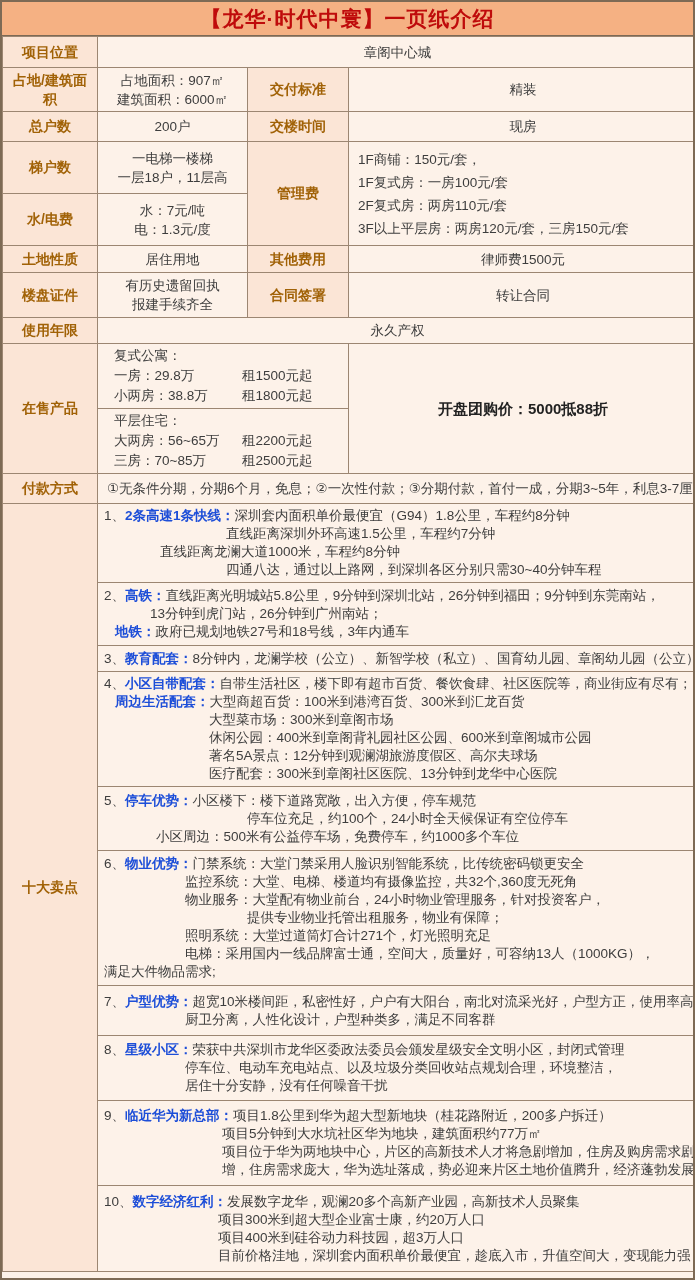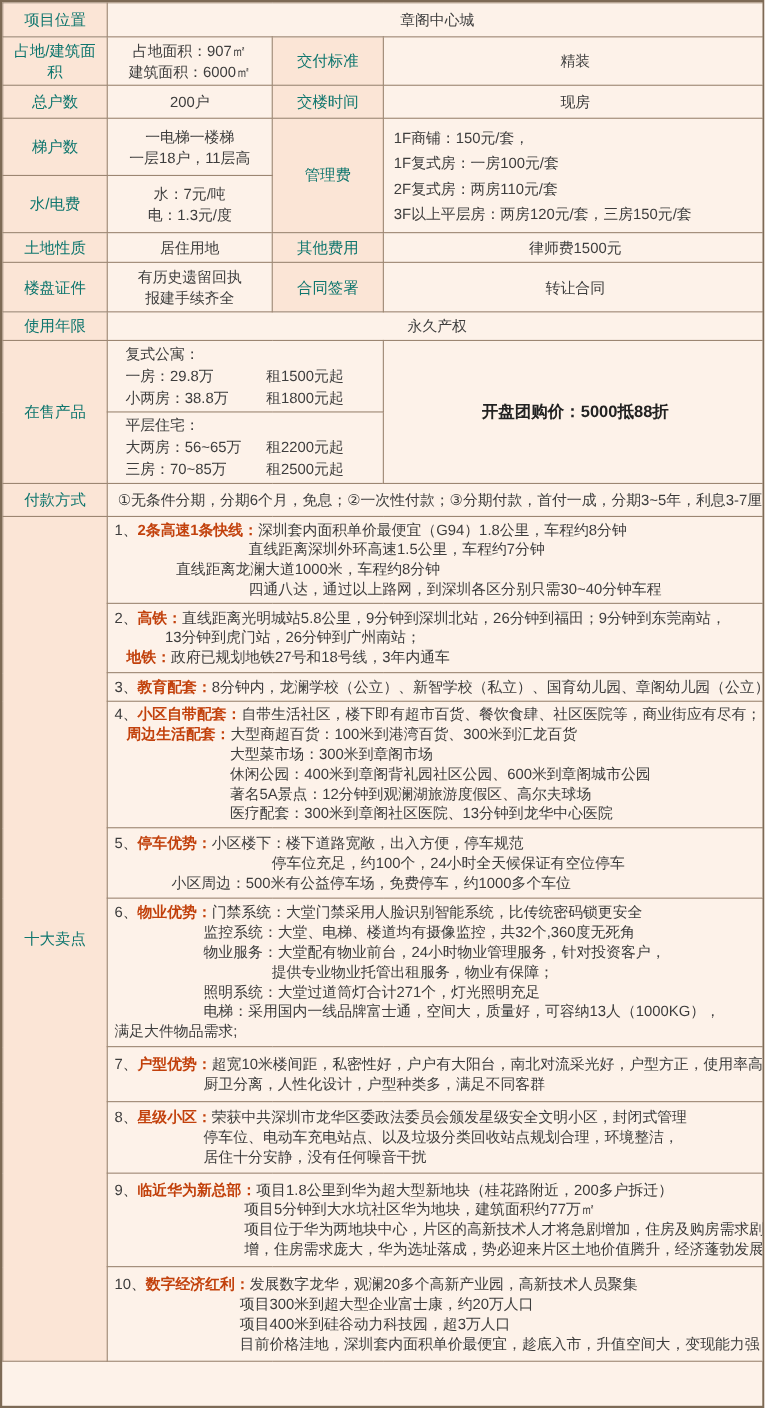--- a/index.html
+++ b/index.html
@@ -13,36 +13,37 @@
     display:flex;align-items:center;justify-content:center;
     font-size:21px;font-weight:bold;color:#bf0b0b;letter-spacing:1px;
   }
   table{border-collapse:collapse;width:100%;table-layout:fixed;}
   td{
     border:1px solid #9c8672;background:#fdf2e9;
     font-size:13.5px;line-height:19px;vertical-align:middle;
     text-align:center;padding:2px 4px;box-sizing:border-box;
     overflow:hidden;
   }
-  td.lab{background:#fbe5d6;font-weight:normal;font-size:14px;color:#0f766e;}
+  td.lab{background:#fbe5d6;font-weight:bold;font-size:14px;color:#a16207;}
   td.left{text-align:left;padding-left:9px;}
   td.mgmt{line-height:23px;}
   td.prod{padding-left:16px;line-height:20px;}
   .prow{display:flex;}
   .pname{display:inline-block;width:128px;}
   td.group{font-weight:bold;font-size:15px;color:#222;}
   td.sp{text-align:left;padding:3px 4px 3px 6px;line-height:18px;vertical-align:middle;}
   .ln{white-space:nowrap;}
   .num{display:inline-block;}
-  .b{font-weight:bold;color:#c2410c;}
+  .b{font-weight:bold;color:#1d4ed8;}
 </style>
 </head>
 <body>
 
 <div class="sheet">
+  <div class="titlebar">【龙华·时代中寰】一页纸介绍</div>
 
   <table>
     <colgroup>
         <col style="width:95px">
         <col style="width:150px">
         <col style="width:101px">
         <col style="width:349px">
       </colgroup>
 
     <tbody>

